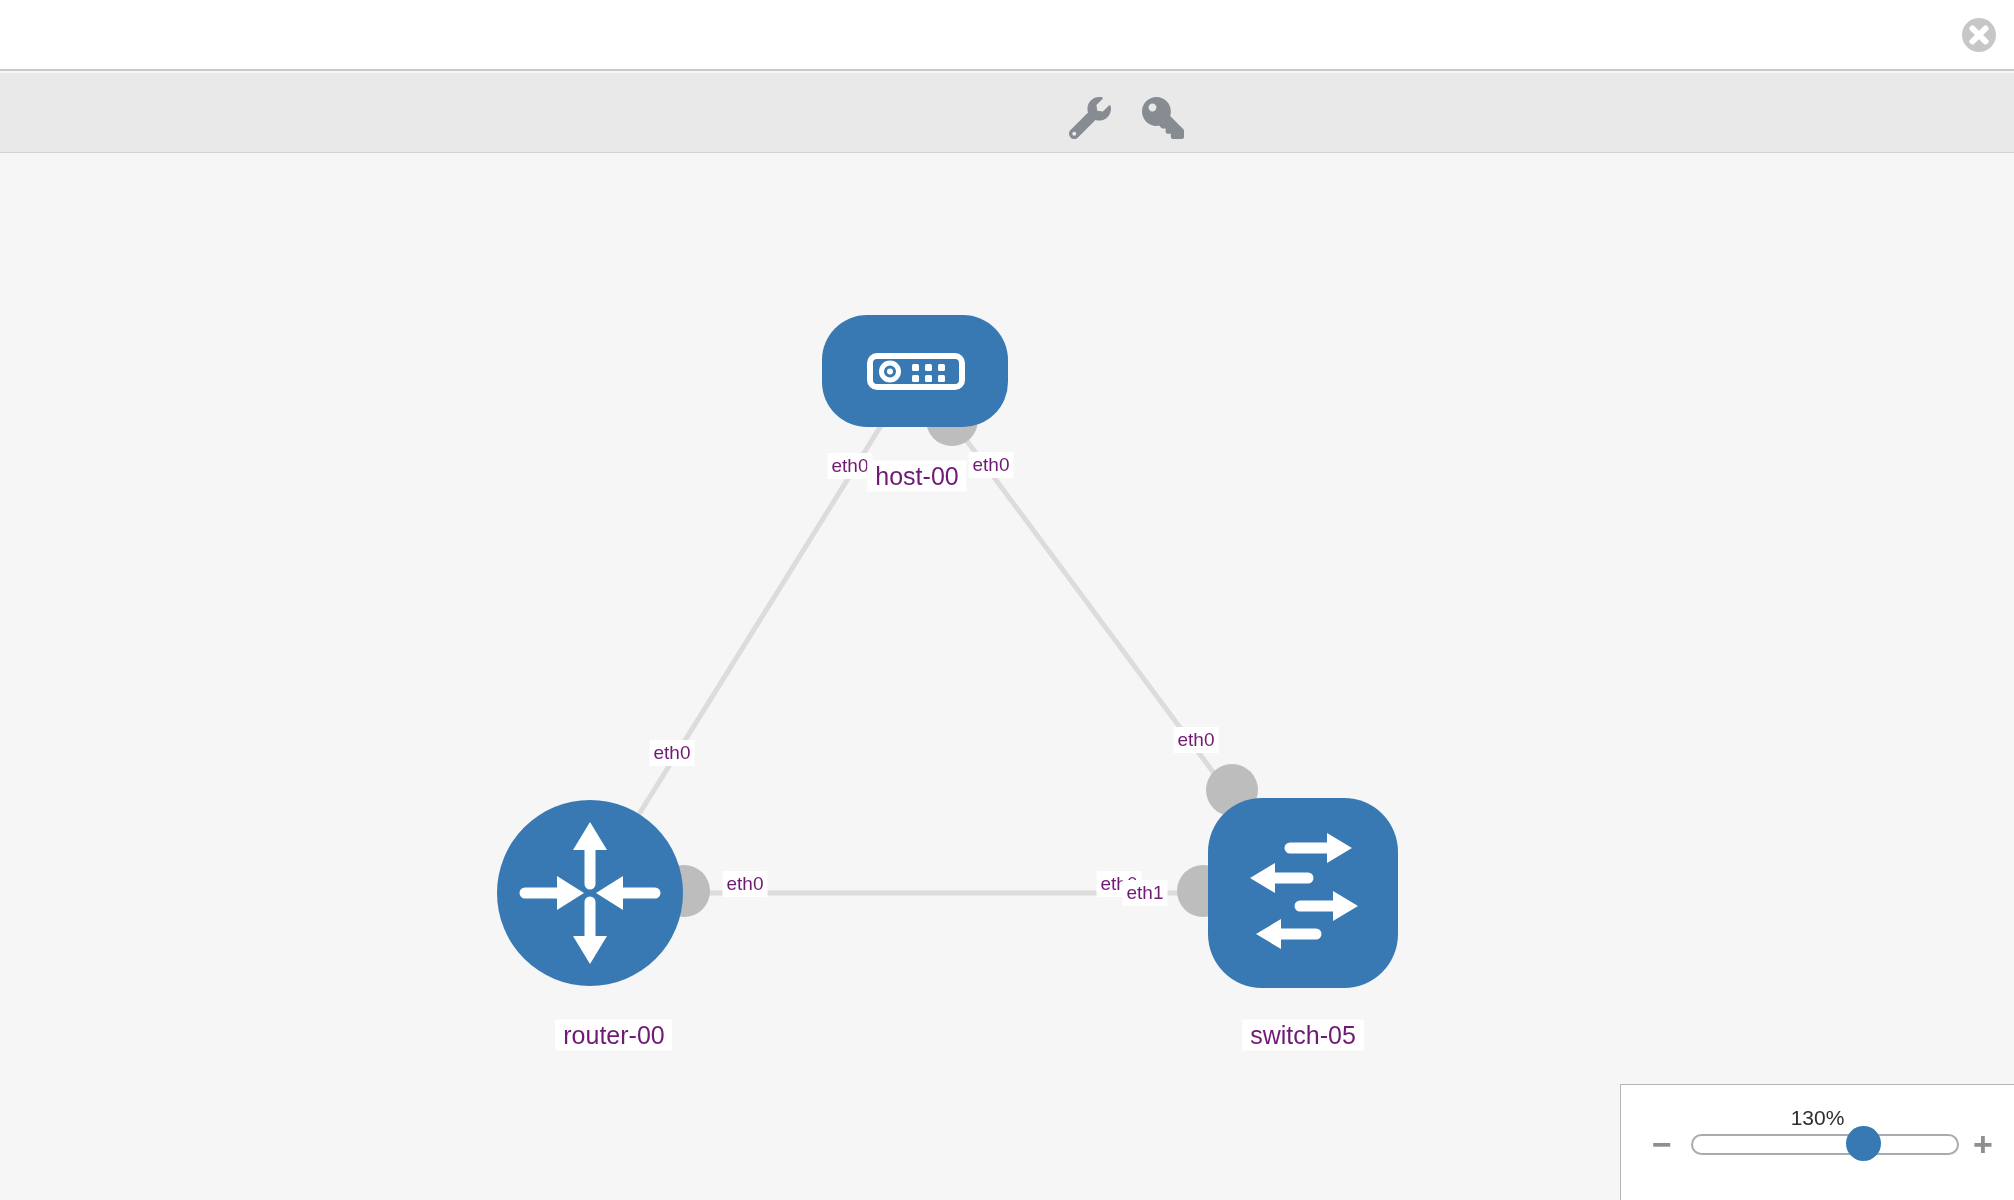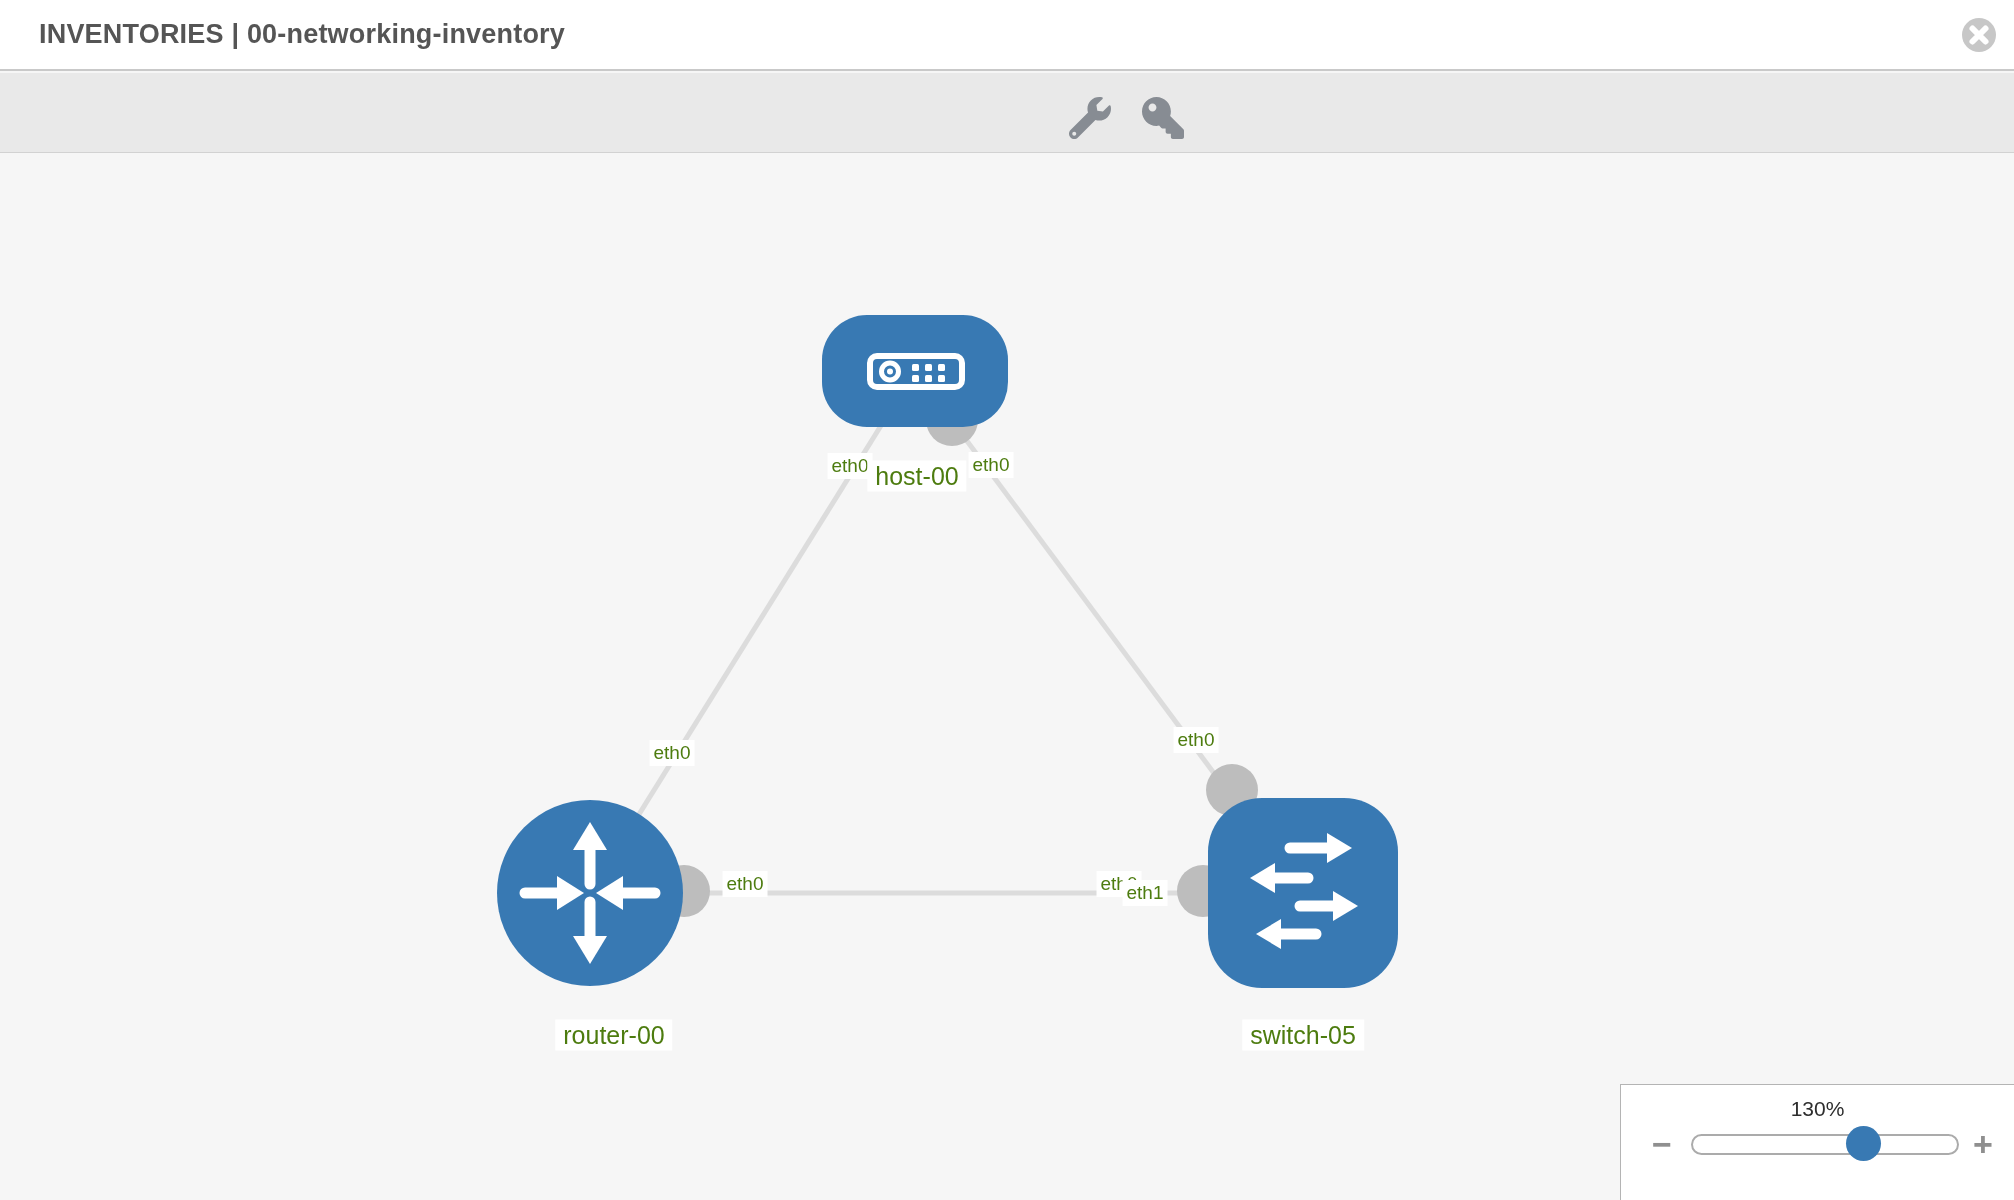--- a/index.html
+++ b/index.html
@@ -35,47 +35,46 @@
     background:#f6f6f6; }
   svg.topo { position:absolute; top:153px; left:0; z-index:1; }
   .link { stroke:var(--link-gray,#dcdcdc); stroke-width:5; }
   .connector { fill:var(--connector-gray,#bdbdbd); }
   .node-shape { fill:var(--node-blue,#3879b3); cursor:pointer; }
   .icon-stroke { stroke:#ffffff; fill:none; }
   .icon-fill { fill:#ffffff; }
 
   
   .lbl { position:absolute; transform:translate(-50%,-50%); white-space:nowrap;
-    background:#ffffff; color:#4d7c0f; z-index:3; }
+    background:#ffffff; color:#701a75; z-index:3; }
   .eth-lbl { font-size:19px; padding:2px 4px; z-index:2; }
   .eth-lbl.over { z-index:3;margin-top:9px; }
   .node-lbl { font-size:25px; padding:1px 8px; z-index:4;margin-top:22px; }
 
   
   .zoom-panel { position:absolute; right:0; bottom:0; width:394px; height:116px;
     background:#ffffff; border-top:1px solid #b4b4b4; border-left:1px solid #b4b4b4;
     z-index:12; }
-  .zoom-level { text-align:center; margin-top:12px; font-size:21px; color:#2e2e2e; }
+  .zoom-level { text-align:center; margin-top:21px; font-size:21px; color:#2e2e2e; }
   .zoom-row { position:absolute; left:0; top:42px; width:100%; height:40px; }
   .zoom-minus, .zoom-plus { position:absolute; top:0; width:34px; height:34px;
     border:none; background:transparent; color:#8f8f8f; font-size:34px;
     font-weight:bold; line-height:30px; cursor:pointer; padding:0; }
   .zoom-minus { left:24px; }
   .zoom-plus { right:14px; color:#8f8f8f; }
   .zoom-track { position:absolute; left:70px; top:7px; width:268px; height:21px;
     background:#ffffff; border:2px solid #ababab; border-radius:11px; cursor:pointer; }
   .zoom-handle { position:absolute; top:-10px; left:calc(64.5% - 17px);
     width:35px; height:35px; border-radius:50%;
     background:var(--accent-blue,#3879b3); cursor:grab; }
 </style>
 </head>
 <body>
 
 <div class="header">
-  <div class="title">INVENTORIES | 00-networking-inventory</div>
   <button class="close-btn">
     <span>
       <svg width="36" height="36" viewBox="0 0 36 36">
         <circle cx="18" cy="18" r="17" fill="#c7c7c7"></circle>
         <path d="M11.5 11.5 L24.5 24.5 M24.5 11.5 L11.5 24.5" stroke="#ffffff" stroke-width="6" stroke-linecap="round"></path>
       </svg>
     </span>
   </button>
 </div>
 

